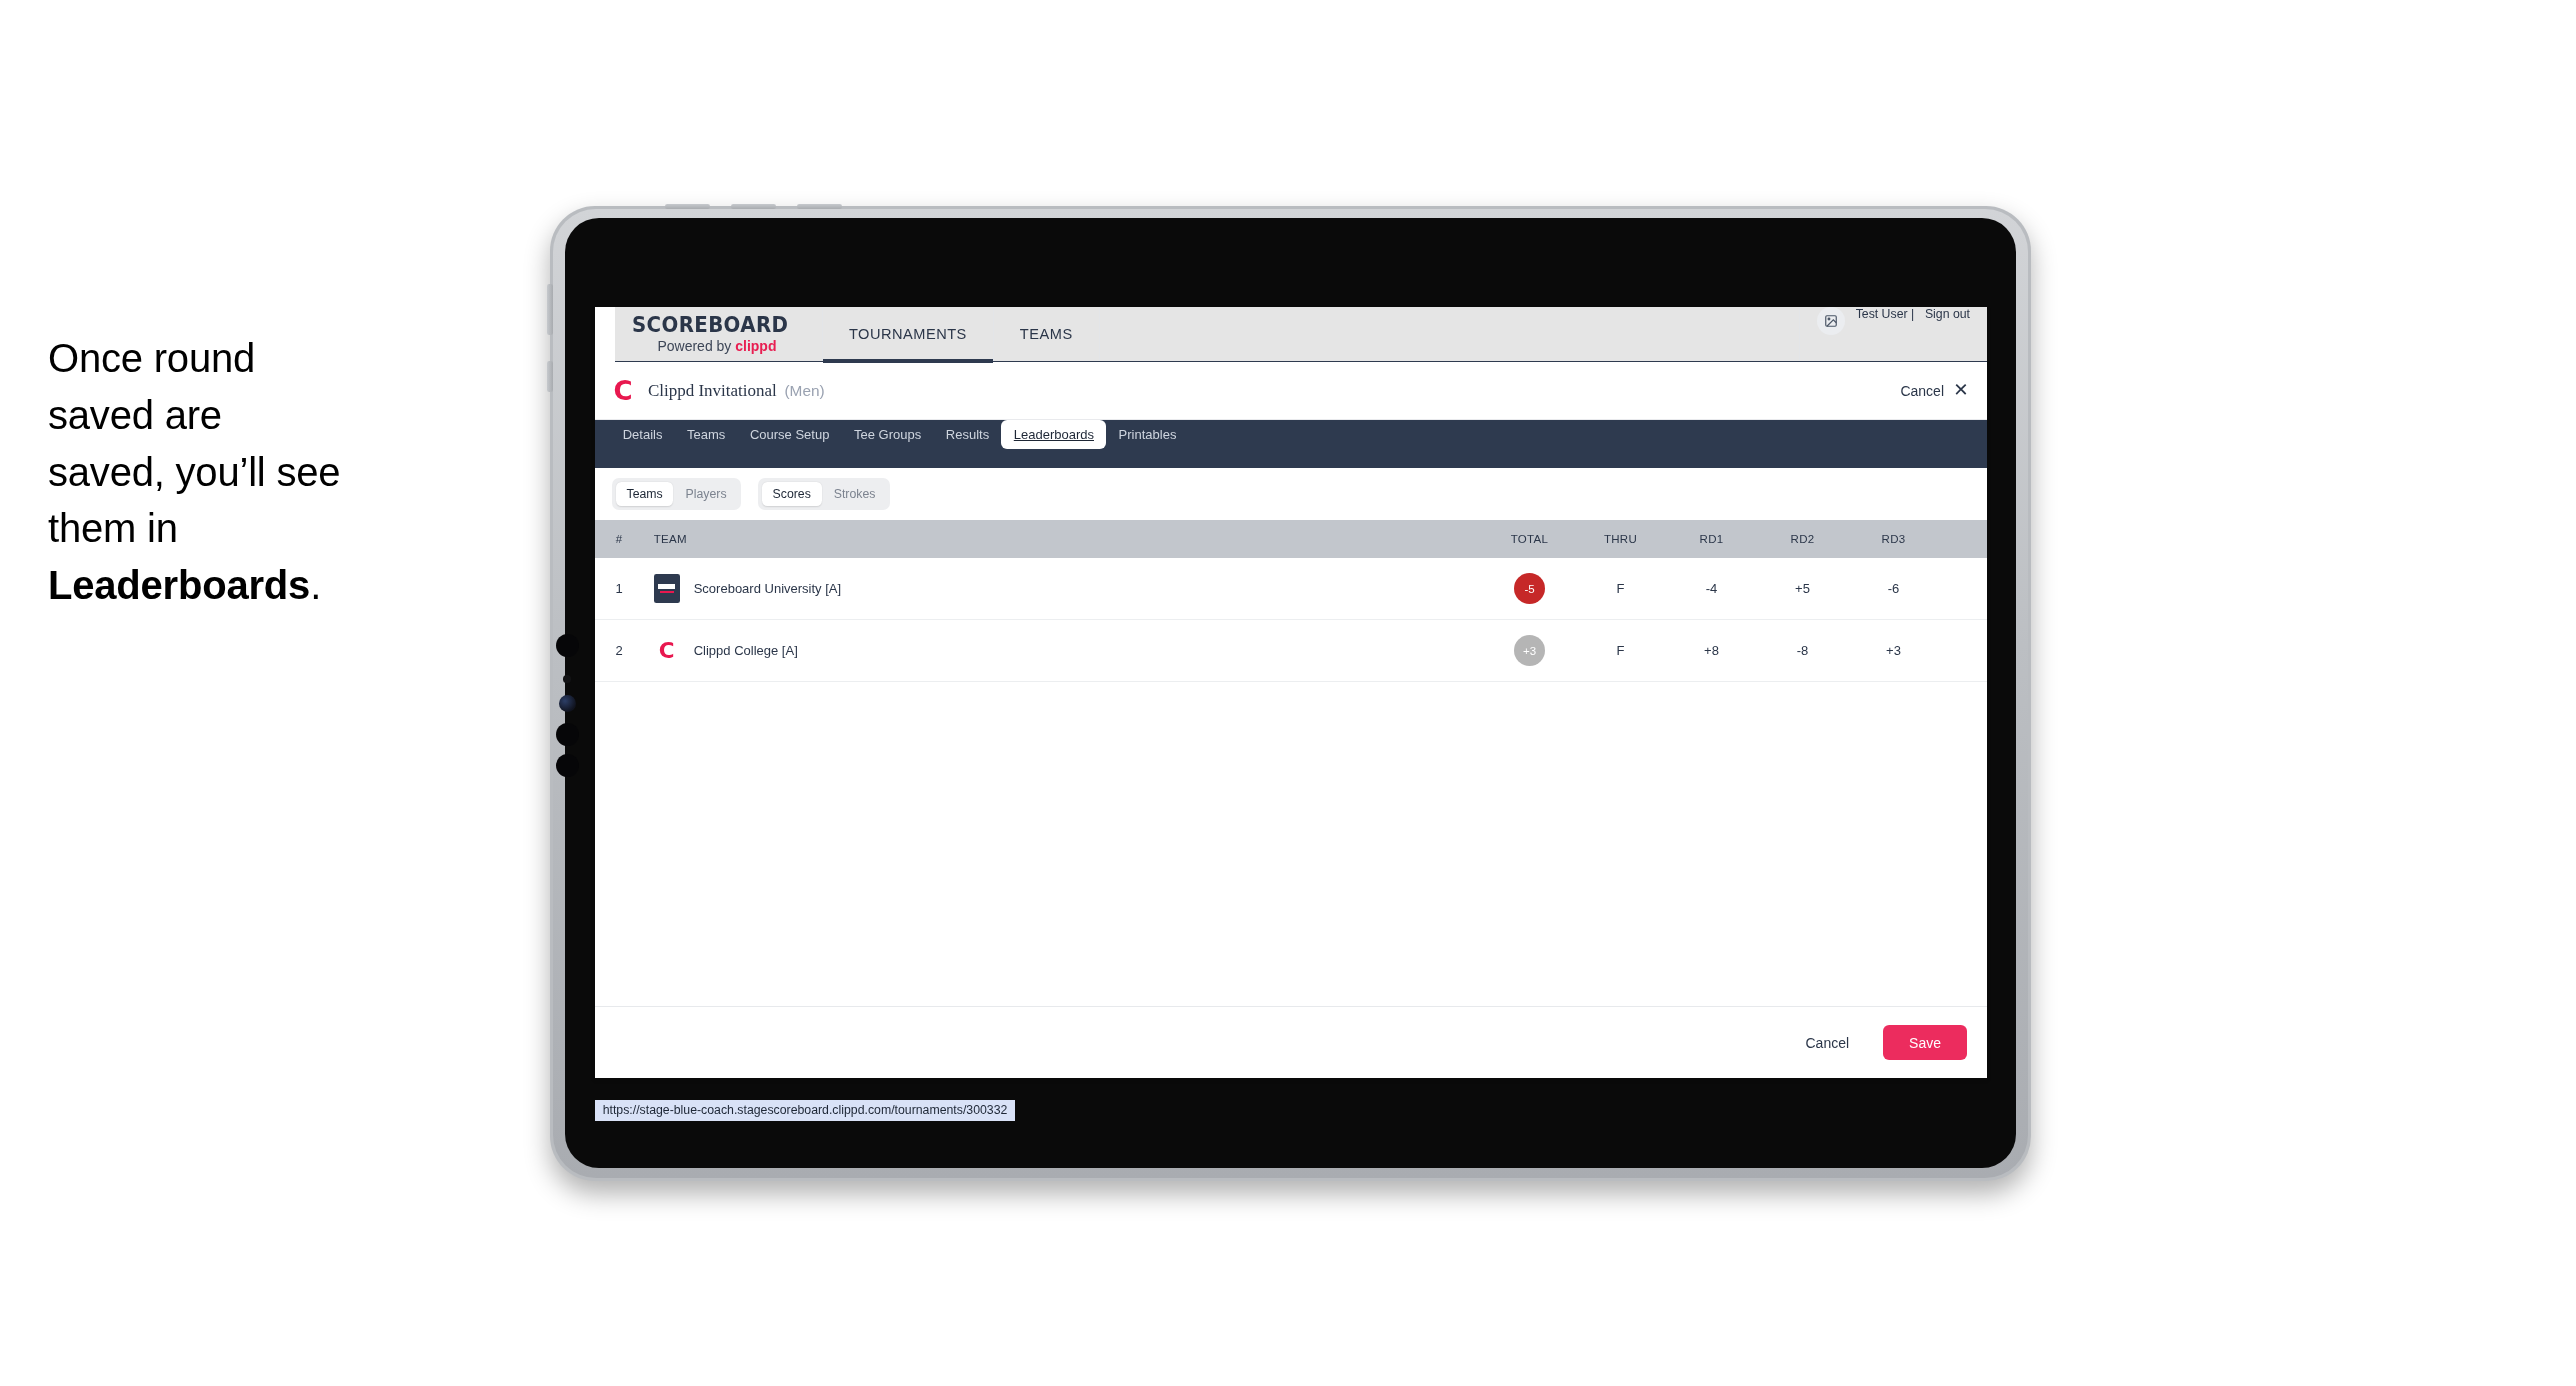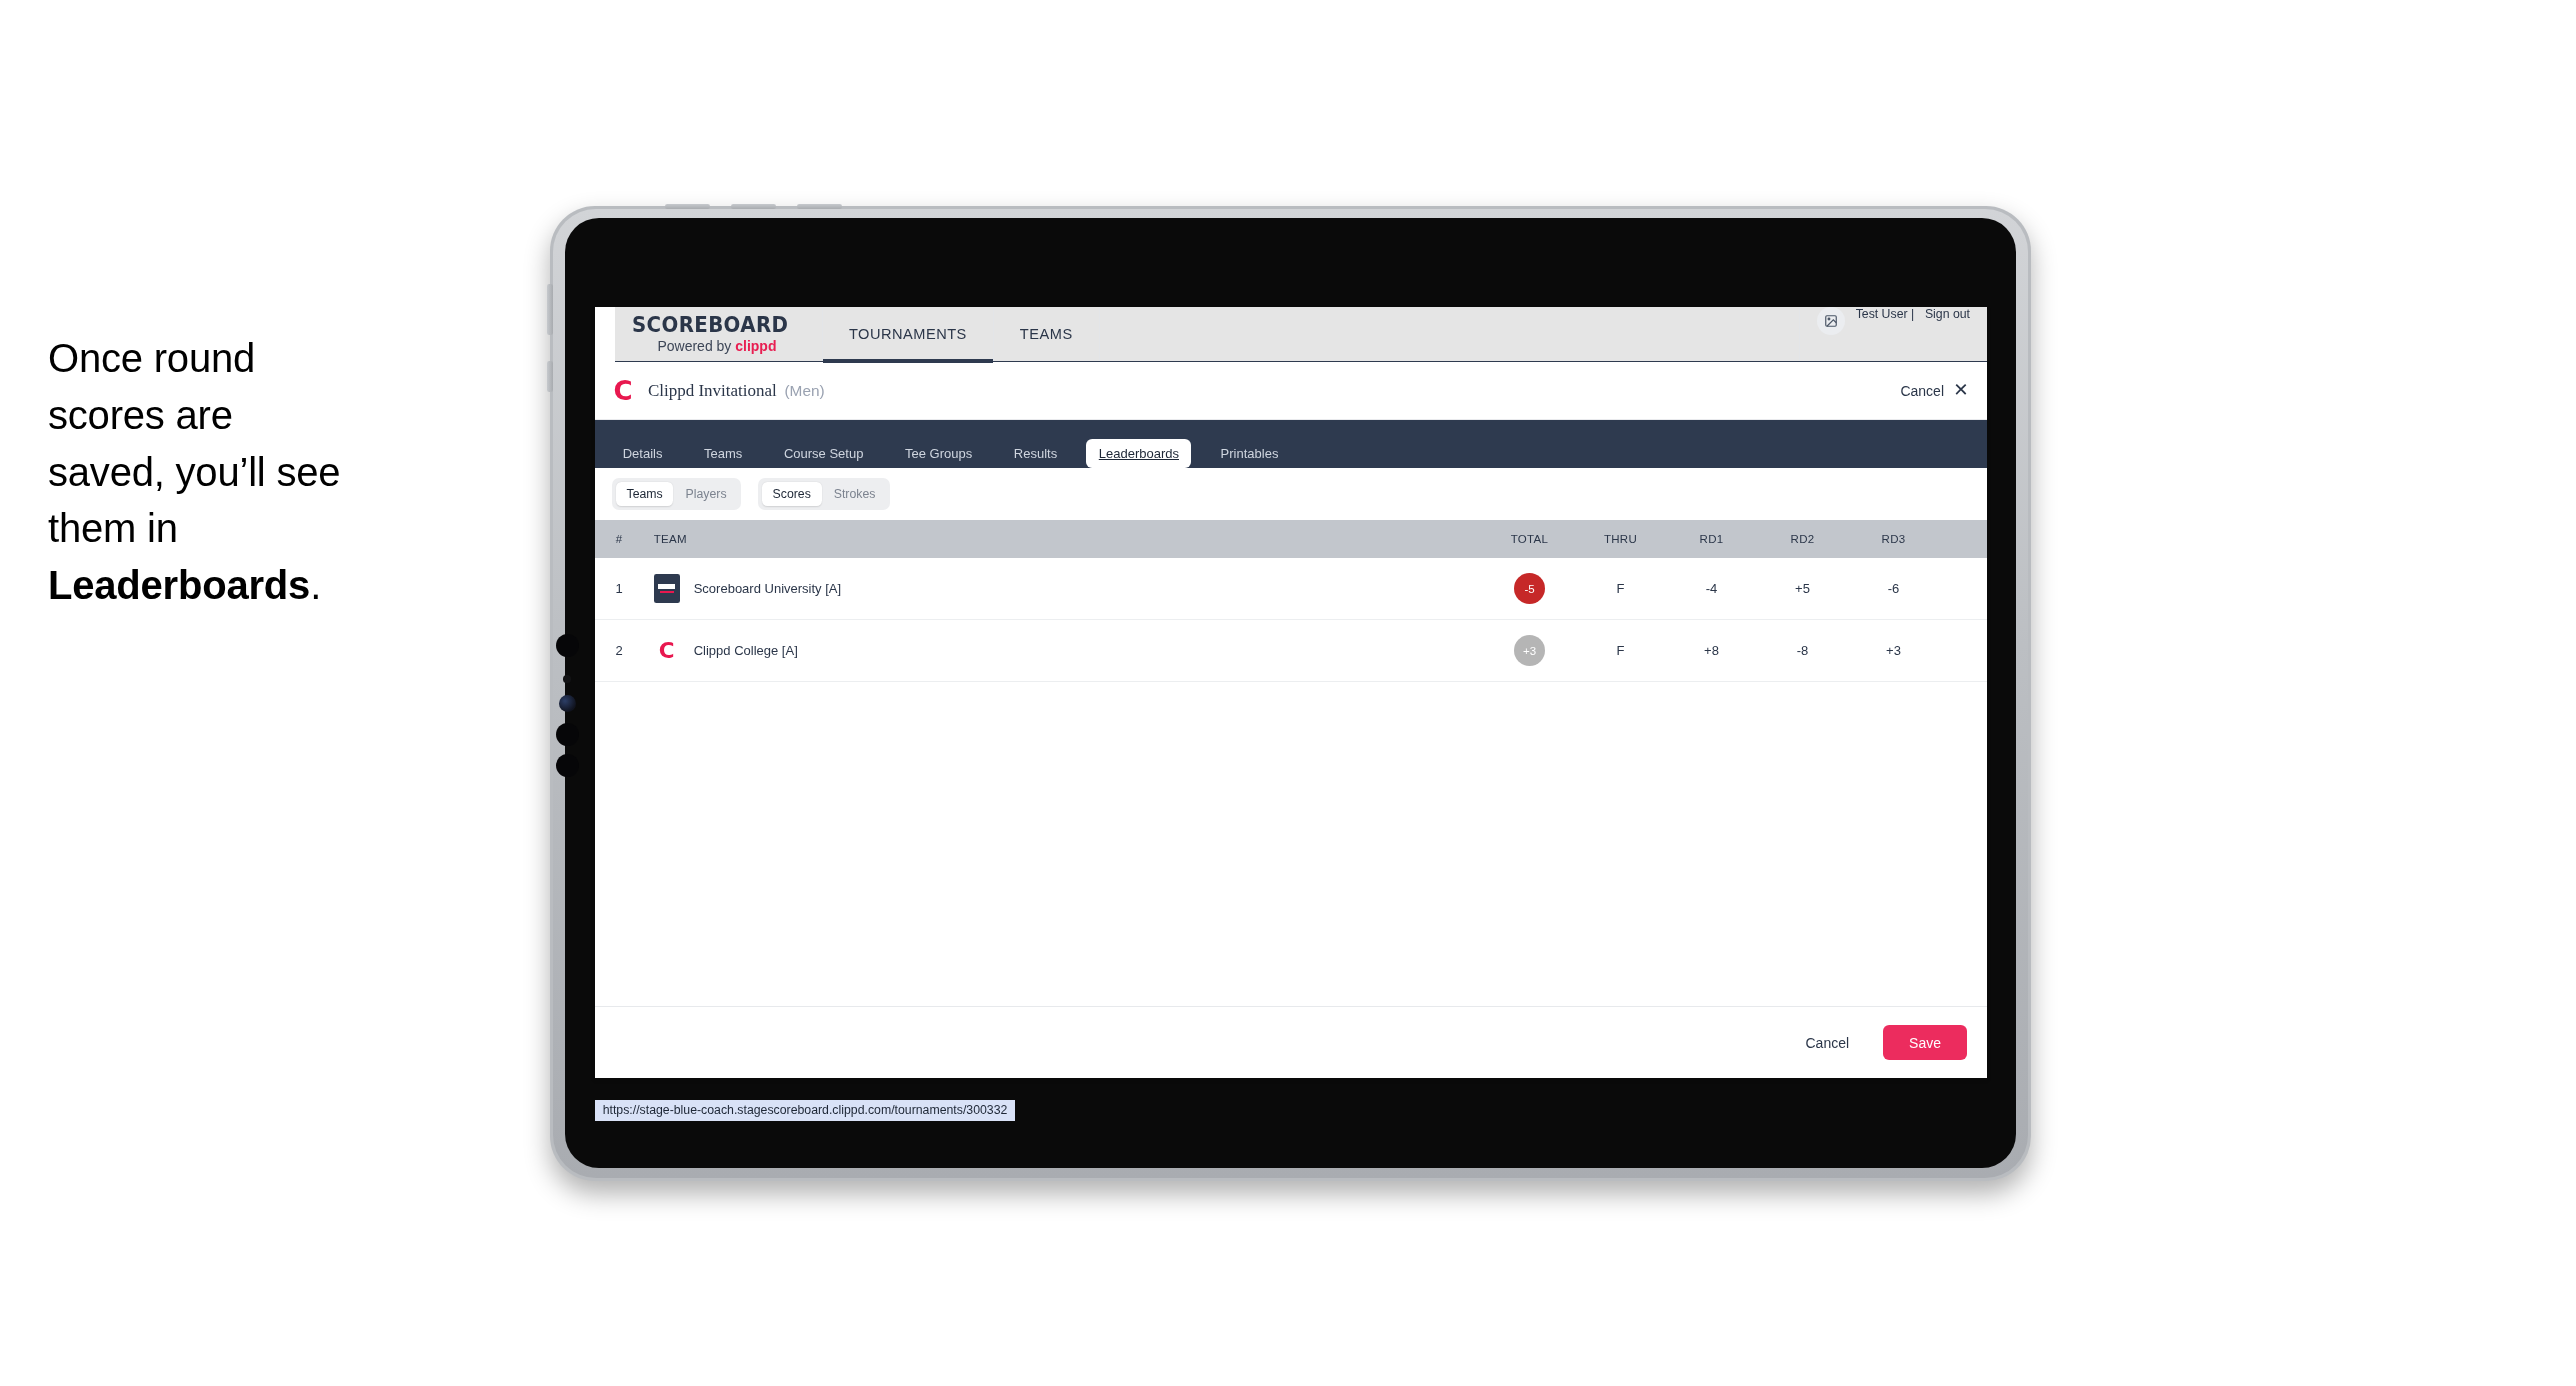--- a/index.html
+++ b/index.html
@@ -191,23 +191,23 @@
   .tbar-sub { font-size: 15.4px; color: #9aa2b1; margin-left: 7.7px; }
   .tbar-spacer { flex: 1; }
   .cancel-x { display: flex; align-items: center; gap: 9.2px; font-size: 14px; color: #2b3649; cursor: pointer; }
   .x-glyph { font-size: 18.4px; line-height: 1; }
 
   
   .subnav {
     height: 48px;
     background: #2e3a4f;
     display: flex;
-    align-items: flex-end;
+    align-items: flex-start;
     padding: 0 15.4px;
-    gap: 17px;
+    gap: 0;
   }
   .subnav-item {
     font-size: 13px;
     color: #cfd5df;
     padding: 7px 12.3px;
     border-radius: 6.1px;
     cursor: pointer;
     white-space: nowrap;
   }
   .subnav-item.active {
@@ -351,21 +351,21 @@
     font-family: "Liberation Sans", sans-serif;
   }
 </style>
 </head>
 <body>
 
 <div id="stage">
 
   <div class="caption">
     <span>Once round</span><br>
-    <span>scores are</span><br>
+    <span>saved are</span><br>
     <span>saved, you’ll see</span><br>
     <span>them in</span><br>
     <span class="bold">Leaderboards</span><span>.</span>
   </div>
 
   <div class="tablet-shadow"></div>
   <div class="tablet-bezel"></div>
   <div class="tablet-screen"></div>
 
   <div class="btn-side btn-left-1"></div>

